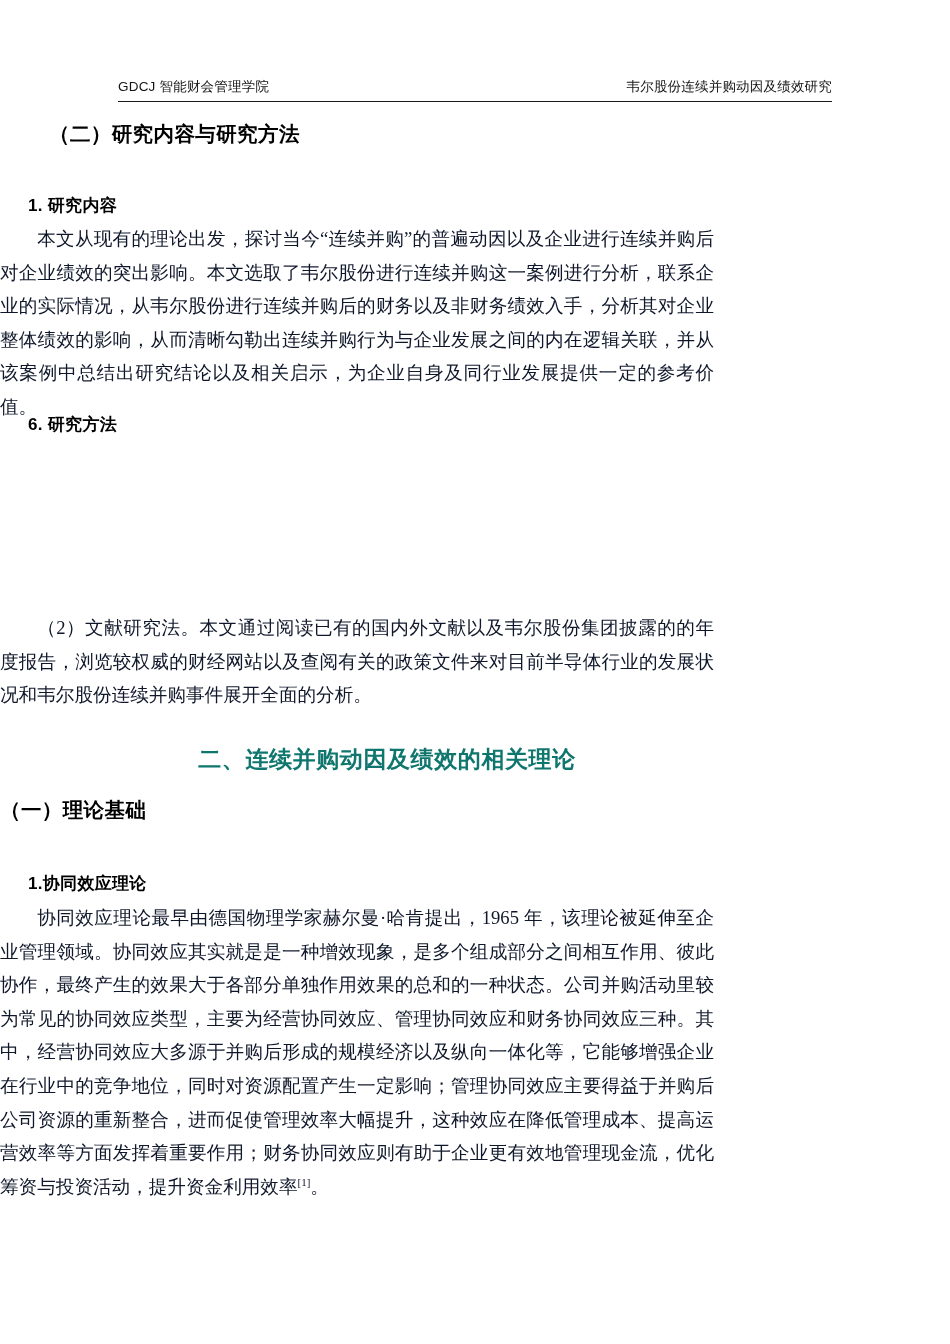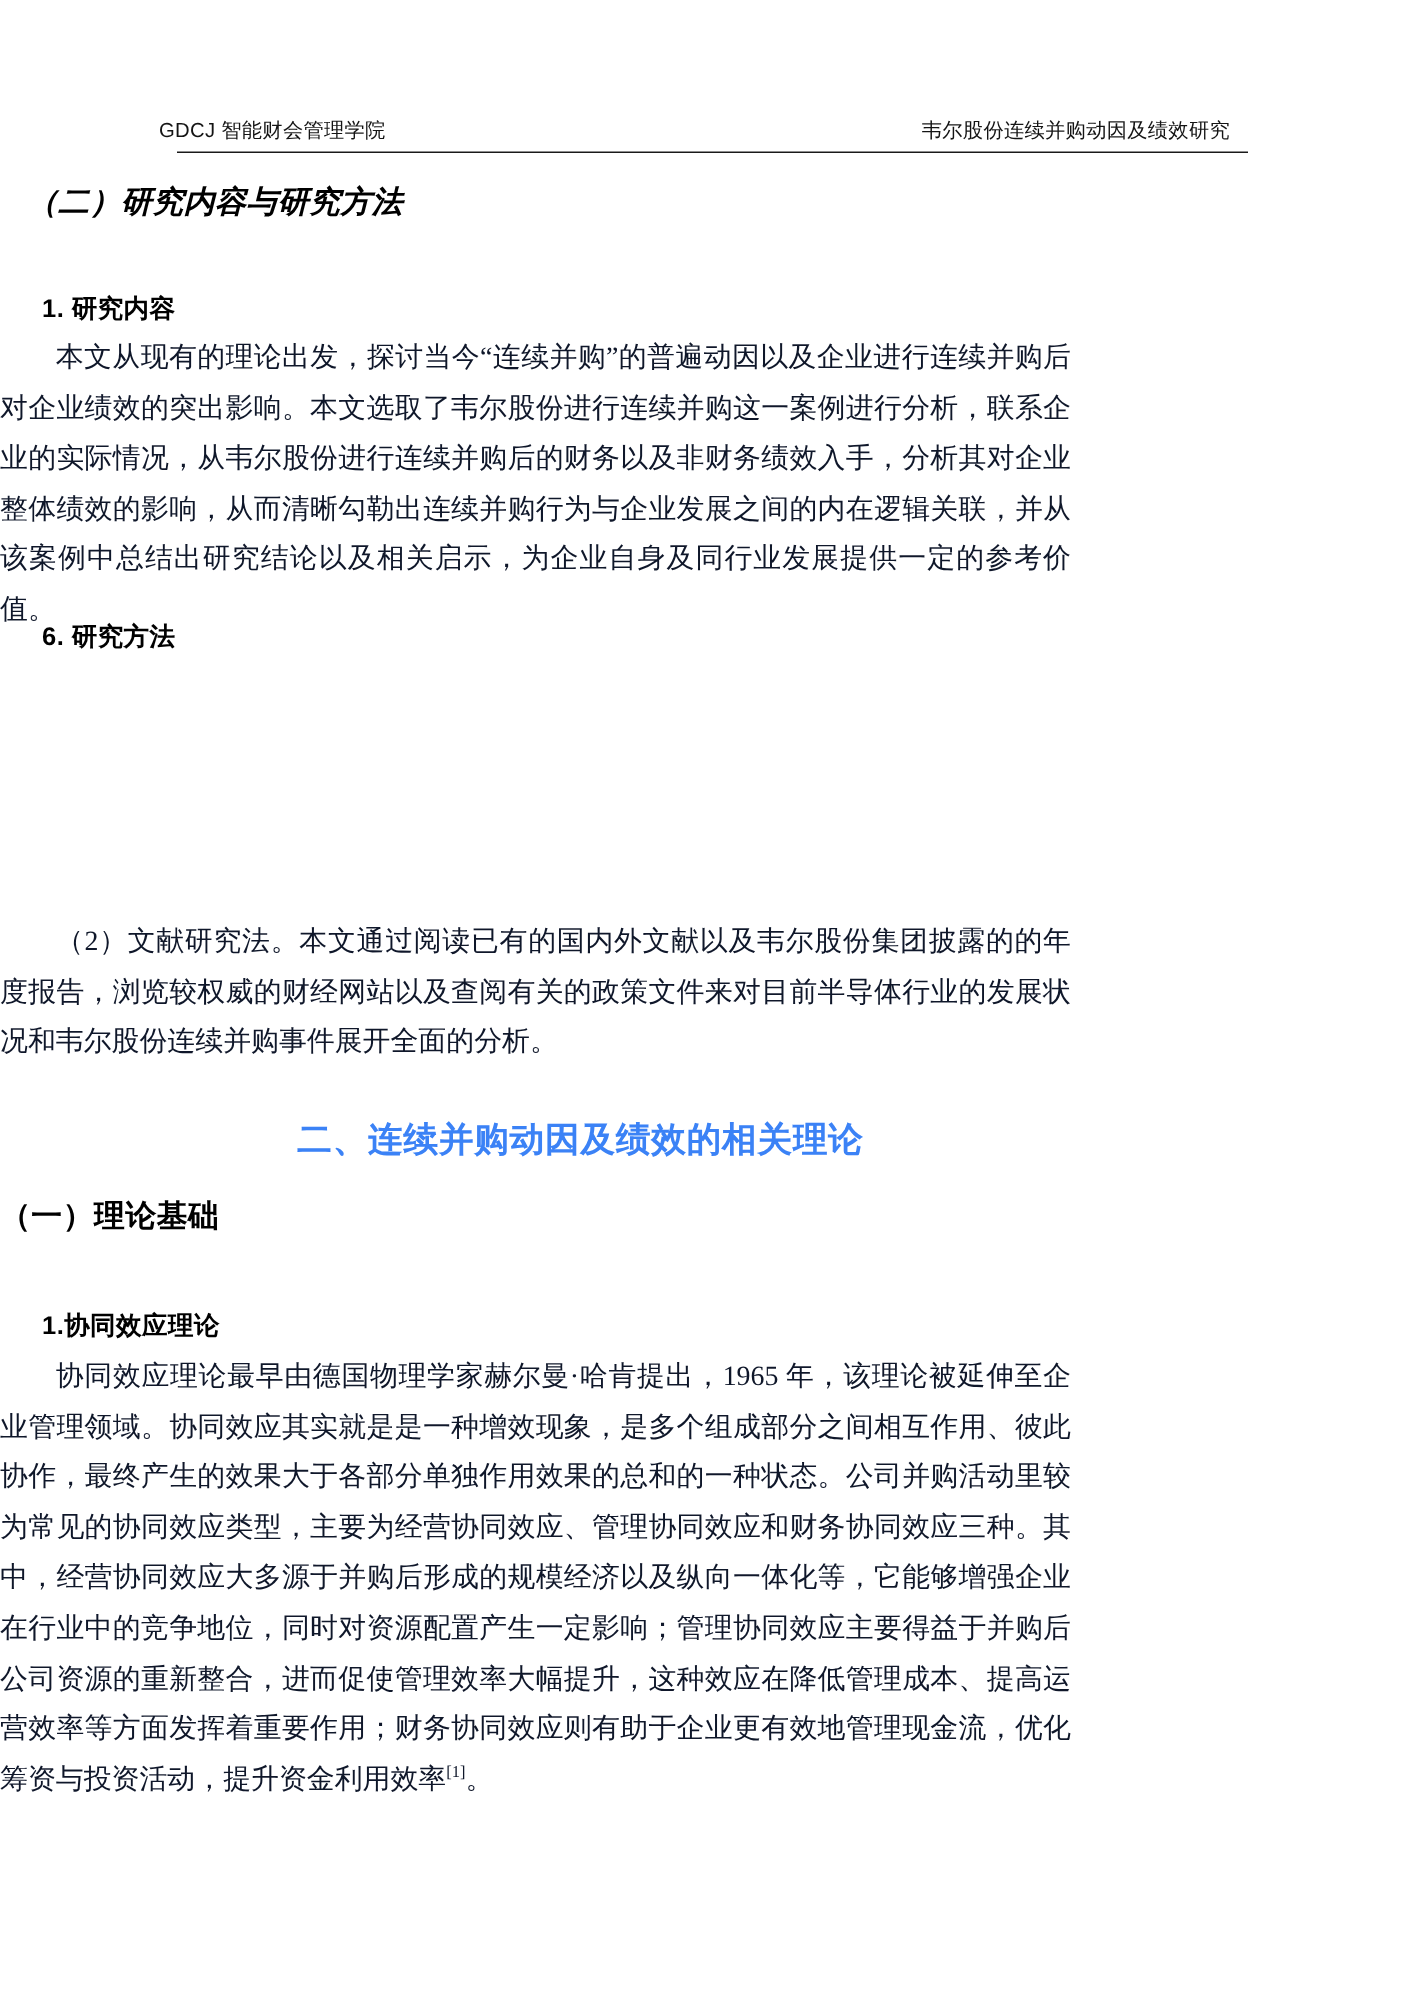--- a/index.html
+++ b/index.html
@@ -16,21 +16,21 @@
     width: 950px;
     height: 1344px;
     background: #ffffff;
     overflow: hidden;
     box-sizing: border-box;
   }
 
   
   .header {
     position: absolute;
-    left: 106px;
+    left: 118px;
     top: 78px;
     width: 714px;
     display: flex;
     justify-content: space-between;
     align-items: flex-end;
     font-family: "Liberation Sans", "DejaVu Sans", sans-serif;
     font-size: 13.5px;
     letter-spacing: 0.2px;
     color: #141414;
     padding-bottom: 5px;
@@ -45,21 +45,21 @@
   }
 
   
   h2.sec-2 {
     font-family: Liberation Sans, sans-serif;
     font-weight: bold;
     font-size: 23px;
     margin: 0;
     padding: 0;
     letter-spacing: 0.6px;
-    color: #3b82f6;
+    color: #0f766e;
   }
   .h-sub1 {
     font-family: "Liberation Sans", "DejaVu Sans", sans-serif;
     font-weight: bold;
     font-size: 20.5px;
     letter-spacing: 0.4px;
     color: #000;
     margin: 0;
   }
   .h-sub2 {
@@ -117,21 +117,21 @@
 
 <div class="page">
 
   <div class="header">
     <span>GDCJ 智能财会管理学院</span>
     <span>韦尔股份连续并购动因及绩效研究</span>
   </div>
   <div class="header-rule"></div>
 
   <div class="blk" style="top:120px;">
-    <div class="h-sub1" style="padding-left:18px;font-style:italic;">（二）研究内容与研究方法</div>
+    <div class="h-sub1" style="padding-left:49px;">（二）研究内容与研究方法</div>
   </div>
 
   <div class="blk" style="top:194px;">
     <div class="h-sub2" style="padding-left:28px;">1. 研究内容</div>
   </div>
 
   <div class="blk" style="top:222px;">
     <p class="body">本文从现有的理论出发，探讨当今“连续并购”的普遍动因以及企业进行连续并购后对企业绩效的突出影响。本文选取了韦尔股份进行连续并购这一案例进行分析，联系企业的实际情况，从韦尔股份进行连续并购后的财务以及非财务绩效入手，分析其对企业整体绩效的影响，从而清晰勾勒出连续并购行为与企业发展之间的内在逻辑关联，并从该案例中总结出研究结论以及相关启示，为企业自身及同行业发展提供一定的参考价值。</p>
   </div>
 

